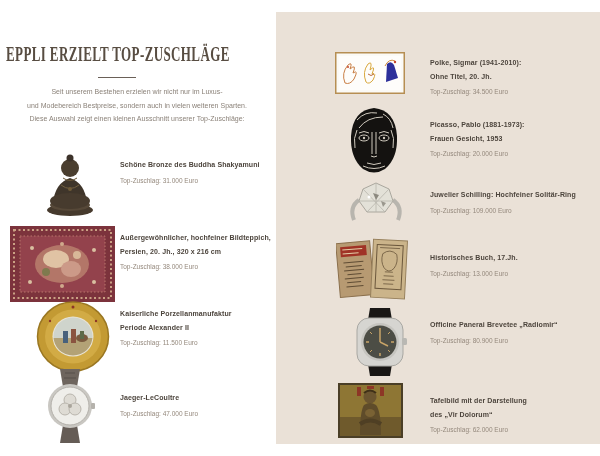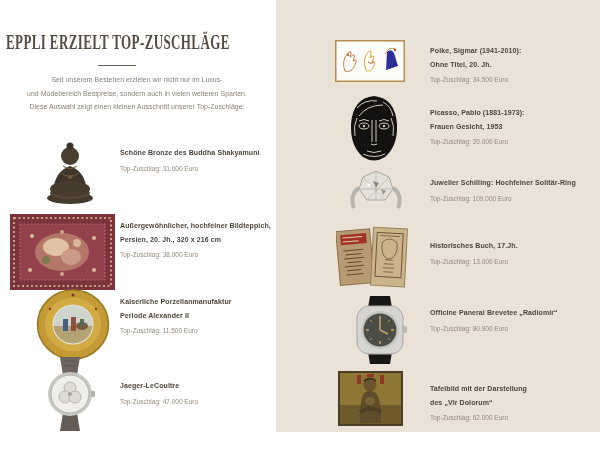--- a/index.html
+++ b/index.html
@@ -1,17 +1,17 @@
 <!DOCTYPE html>
 <html><head>
 <meta charset="utf-8">
 <style>
   html,body{margin:0;padding:0;background:#ffffff;}
   .spread{position:relative;width:600px;height:432px;background:#ffffff;overflow:hidden;
-          font-family:"Liberation Sans",sans-serif;}
+          font-family:"Liberation Sans",sans-serif;margin-top:12px;}
   .page-right{position:absolute;top:0;left:276px;width:324px;height:456px;background:#eae1d7;}
   .headline{position:absolute;left:6px;top:30px;font-family:"Liberation Serif",serif;
             font-weight:700;font-size:21px;color:#584d42;letter-spacing:.6px;
             transform:scaleX(.62);transform-origin:0 0;white-space:nowrap;}
   .divider{position:absolute;left:98px;top:65px;width:38px;height:1px;background:#6a6057;}
   .intro{position:absolute;left:12px;top:73px;width:250px;text-align:center;
          font-size:7px;line-height:13.5px;color:#8b8279;}
   .img-abs{position:absolute;}
   .itxt{position:absolute;width:175px;}
   .t-line{font-size:7px;font-weight:700;color:#4c443c;line-height:13.5px;

